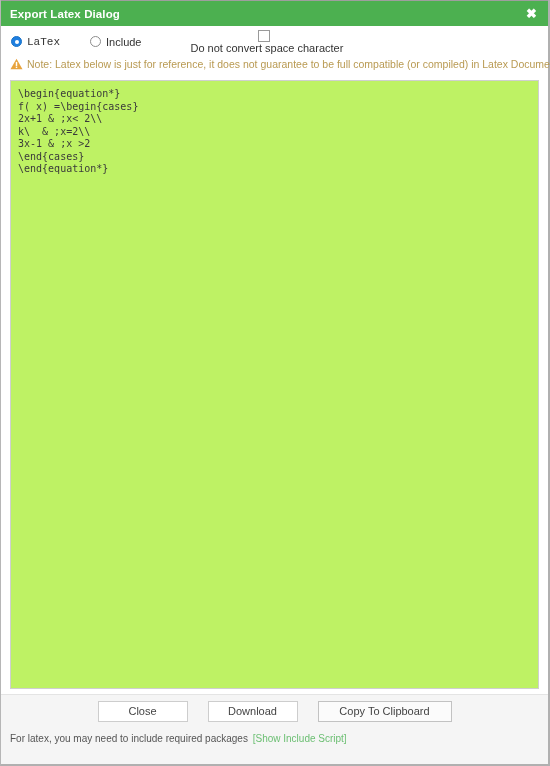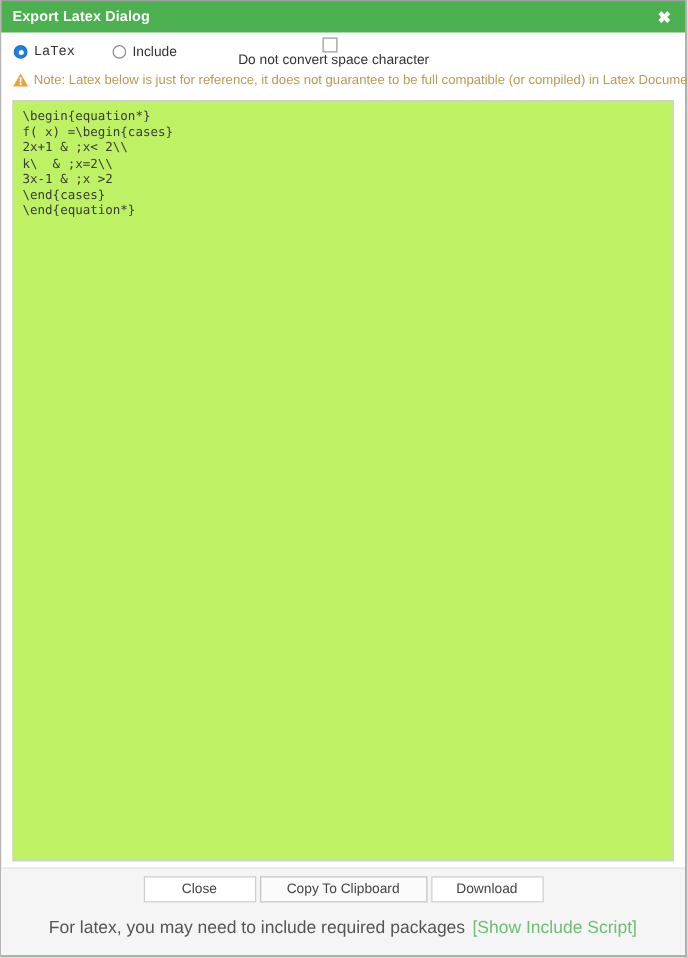--- a/index.html
+++ b/index.html
@@ -180,21 +180,21 @@
     min-height: 70px;
     box-sizing: border-box;
     display: flex;
     flex-direction: column;
     margin-top: 5px;
   }
   .btn-row {
     display: flex;
     justify-content: center;
     align-items: center;
-    gap: 3px;
+    gap: 20px;
     padding-top: 6px;
   }
   .btn {
     font-family: "Liberation Sans", sans-serif;
     font-size: 11px;
     color: #444444;
     background: #ffffff;
     border: 1px solid #cdcdcd;
     height: 21px;
     line-height: 19px;
@@ -207,24 +207,23 @@
   }
   .btn.wide { min-width: 134px; }
   .btn.narrow { min-width: 90px; }
   .btn.hovered {
     background: #fbfbfb;
     border-color: #c2c2c2;
   }
 
   .footer-note {
     padding: 11px 0 0 9px;
-    font-size: 14px;
+    font-size: 10px;
     color: #555555;
     white-space: nowrap;
-    margin-left: 29px;
   }
   .footer-link {
     color: #6cbf73;
     cursor: pointer;
     margin-left: 2px;
   }
 </style>
 </head>
 <body>
 
@@ -269,22 +268,22 @@
 2x+1 &amp; ;x&lt; 2\\
 k\  &amp; ;x=2\\
 3x-1 &amp; ;x &gt;2
 \end{cases}
 \end{equation*}</pre>
   </div>
 
   <div class="footer">
     <div class="btn-row">
       <button class="btn narrow">Close</button>
+      <button class="btn narrow">Download</button>
       <button class="btn wide hovered">Copy To Clipboard</button>
-      <button class="btn narrow">Download</button>
     </div>
     <div class="footer-note">
       <span>For latex, you may need to include required packages</span>
       <span class="footer-link">[Show Include Script]</span>
     </div>
   </div>
 
 </div>
 
 </body></html>

